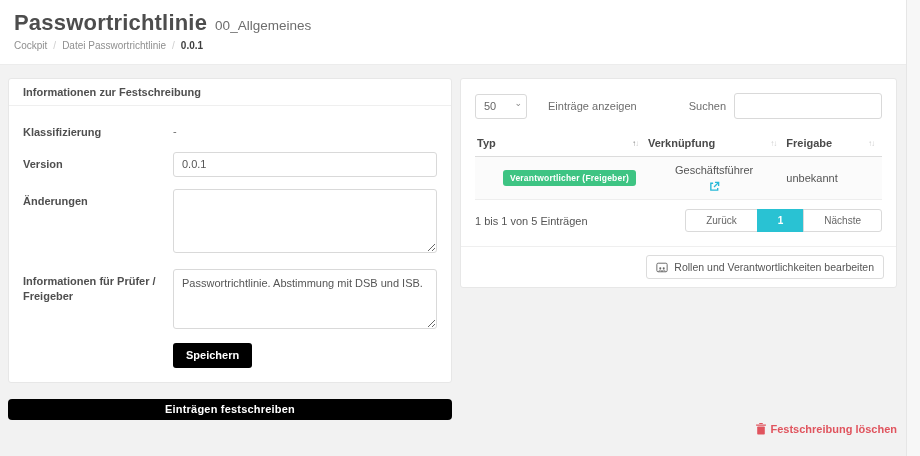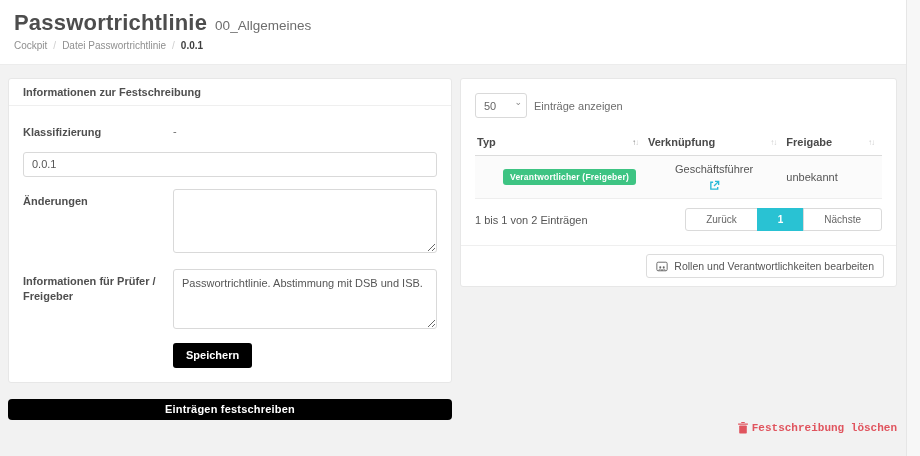--- a/index.html
+++ b/index.html
@@ -57,21 +57,21 @@
   .btn {
     display:inline-flex; align-items:center; justify-content:center;
     border:none; border-radius:3px; cursor:pointer;
     font-family:"Liberation Sans","DejaVu Sans",sans-serif;
   }
   .btn-cyan { background:#000000; color:#fff; font-size:11px; font-weight:700; }
   .btn-save { height:25px; padding:0 13px; margin-left:150px; }
   .btn-commit { width:100%; height:21px; margin-top:16px; border-radius:4px; letter-spacing:.2px; }
   
   .table-controls { display:flex; justify-content:space-between; align-items:center; margin-bottom:11px; }
-  .length-wrap { display:flex; align-items:center; gap:7px; font-size:11px; color:#6d6d6d; }
+  .length-wrap { display:flex; align-items:center; gap:21px; font-size:11px; color:#6d6d6d; }
   .select-shell { position:relative; width:52px; }
   select.len-select { height:25px; padding:0 16px 0 8px; appearance:none; -webkit-appearance:none; color:#666; }
   .select-caret { position:absolute; right:5px; top:4px; font-size:9px; color:#888; pointer-events:none; }
   .search-wrap { display:flex; align-items:center; gap:8px; font-size:11px; color:#6d6d6d; }
   input.search-input { width:148px; height:26px; padding:0 8px; }
   table.roles-table { width:100%; border-collapse:collapse; font-size:11px; }
   table.roles-table th {
     text-align:left; font-weight:700; color:#4a4a4a; padding:7px 4px 7px 2px;
     border-bottom:1px solid #dcdcdc; font-size:11px;
   }
@@ -98,21 +98,21 @@
   .page-btn.next { border-radius:0 3px 3px 0; margin-left:-1px; }
   .page-btn.current { background:#29c2d3; border-color:#29c2d3; color:#fff; font-weight:700; margin-left:-1px; }
   .btn-outline {
     background:#fff; border:1px solid #dcdcdc; border-radius:3px; color:#555;
     font-size:10.5px; padding:5px 9px; display:inline-flex; align-items:center; gap:6px; cursor:pointer;
   }
   
   .delete-row { text-align:right; margin-top:133px; }
   .delete-link {
     display:inline-flex; align-items:center; gap:4px; color:#e0545e;
-    font-size:11px; font-weight:700; cursor:pointer;font-family:Liberation Mono, monospace;
+    font-size:11px; font-weight:700; cursor:pointer;
   }
 </style>
 </head>
 <body>
 
 <div class="scroll-strip"></div>
 
 <header class="page-header">
   <div class="title-row">
     <span class="page-title">Passwortrichtlinie</span>
@@ -135,20 +135,21 @@
       <div class="card-body">
 
         <div class="form-row">
           <div class="form-label">Klassifizierung</div>
           <div class="form-control-wrap">
             <div class="static-value">-</div>
           </div>
         </div>
 
         <div class="form-row">
+          <div class="form-label">Version</div>
           <div class="form-control-wrap">
             <input class="text-input" type="text" value="0.0.1" style="">
           </div>
         </div>
 
         <div class="form-row">
           <div class="form-label">Änderungen</div>
           <div class="form-control-wrap">
             <textarea class="text-area ta-tall" style=""></textarea>
           </div>
@@ -174,20 +175,24 @@
 
         <div class="table-controls">
           <div class="length-wrap">
             <span class="select-shell">
               <select class="len-select">
                 <option>50</option>
               </select>
               <span class="select-caret">⌄</span>
             </span>
             <span>Einträge anzeigen</span>
+          </div>
+          <div class="search-wrap">
+            <span>Suchen</span>
+            <input class="search-input" type="text" value="" style="">
           </div>
         </div>
 
         <table class="roles-table">
           <thead>
             <tr>
               <th class="col-typ sorted">
                 <span class="th-inner">
                   <span>Typ</span>
                   <span class="sort-icon"><span class="a-up">↑</span><span class="a-dn">↓</span></span>
@@ -223,21 +228,21 @@
                     </svg>
                   </span>
                 </span>
               </td>
               <td>unbekannt</td>
             </tr>
           </tbody>
         </table>
 
         <div class="table-info-row">
-          <span class="table-info">1 bis 1 von 2 Einträgen</span>
+          <span class="table-info">1 bis 1 von 5 Einträgen</span>
           <span class="pagination">
             <button class="page-btn prev">Zurück</button>
             <button class="page-btn current">1</button>
             <button class="page-btn next">Nächste</button>
           </span>
         </div>
       </div>
 
       <div class="card-footer">
         <button class="btn-outline">

